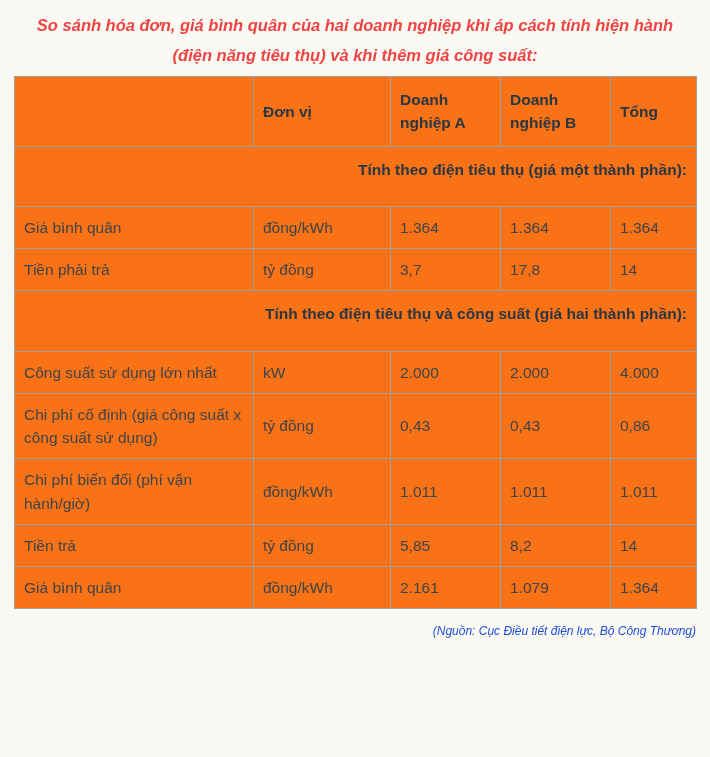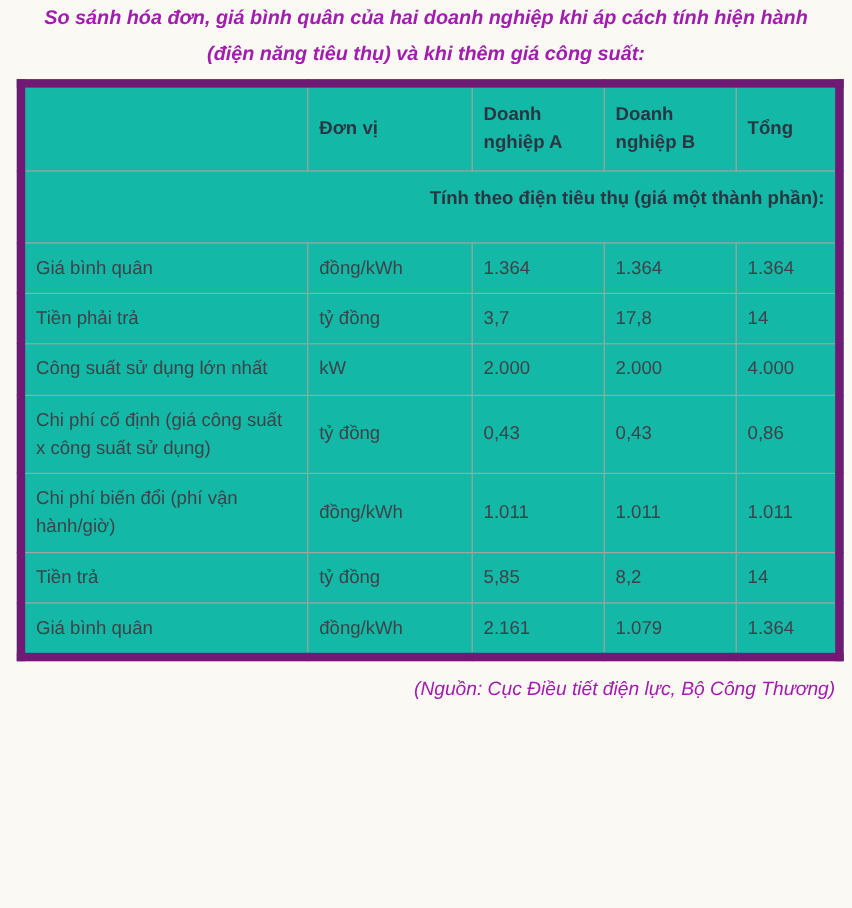--- a/index.html
+++ b/index.html
@@ -6,35 +6,35 @@
     margin: 0;
     padding: 0;
     background: #fbf9f3;
     width: 710px;
     height: 757px;
     overflow: hidden;
     font-family: "Liberation Sans", sans-serif;
   }
   .article-title {
     max-width: 676px;
-    margin: 0 auto 6px auto;
+    margin: 10px auto 6px auto;
     text-align: center;
     font-weight: 700;
     font-style: italic;
     font-size: 16.5px;
     line-height: 1.82;
-    color: #a21caf;
+    color: #ef4444;
   }
   table.cmp {
     border-collapse: collapse;
     margin: 6px 0 0 14px;
     width: 682px;
     table-layout: fixed;
-    background: #14b8a6;
-    border: 7px solid #701a75;
+    background: #f97316;
+    border: 1px solid #701a75;
   }
   table.cmp th, table.cmp td {
     border: 1px solid #a5a49c;
     padding: 9px 9px;
     font-size: 15.5px;
     line-height: 1.5;
     text-align: left;
     vertical-align: middle;
     color: #3e4349;
     word-wrap: break-word;
@@ -54,22 +54,22 @@
   }
   .col-label { width: 239px; }
   .col-unit  { width: 137px; }
   .col-a     { width: 110px; }
   .col-b     { width: 110px; }
   .col-total { width: 86px; }
   .source-note {
     margin: 15px 14px 0 0;
     text-align: right;
     font-style: italic;
-    font-size: 16px;
-    color: #a21caf;
+    font-size: 12px;
+    color: #1d4ed8;
   }
 </style>
 </head>
 <body>
 
 <div class="article-title">So sánh hóa đơn, giá bình quân của hai doanh nghiệp khi áp cách tính hiện hành (điện năng tiêu thụ) và khi thêm giá công suất:</div>
 
 <table class="cmp">
   <colgroup>
     <col class="col-label">
@@ -99,20 +99,23 @@
         <td>1.364</td>
       </tr>
       <tr>
         <td>Tiền phải trả</td>
         <td>tỷ đồng</td>
         <td>3,7</td>
         <td>17,8</td>
         <td>14</td>
       </tr>
       <tr>
+        <td colspan="5" class="section-cell">Tính theo điện tiêu thụ và công suất (giá hai thành phần):</td>
+      </tr>
+      <tr>
         <td>Công suất sử dụng lớn nhất</td>
         <td>kW</td>
         <td>2.000</td>
         <td>2.000</td>
         <td>4.000</td>
       </tr>
       <tr>
         <td>Chi phí cố định (giá công suất x công suất sử dụng)</td>
         <td>tỷ đồng</td>
         <td>0,43</td>

